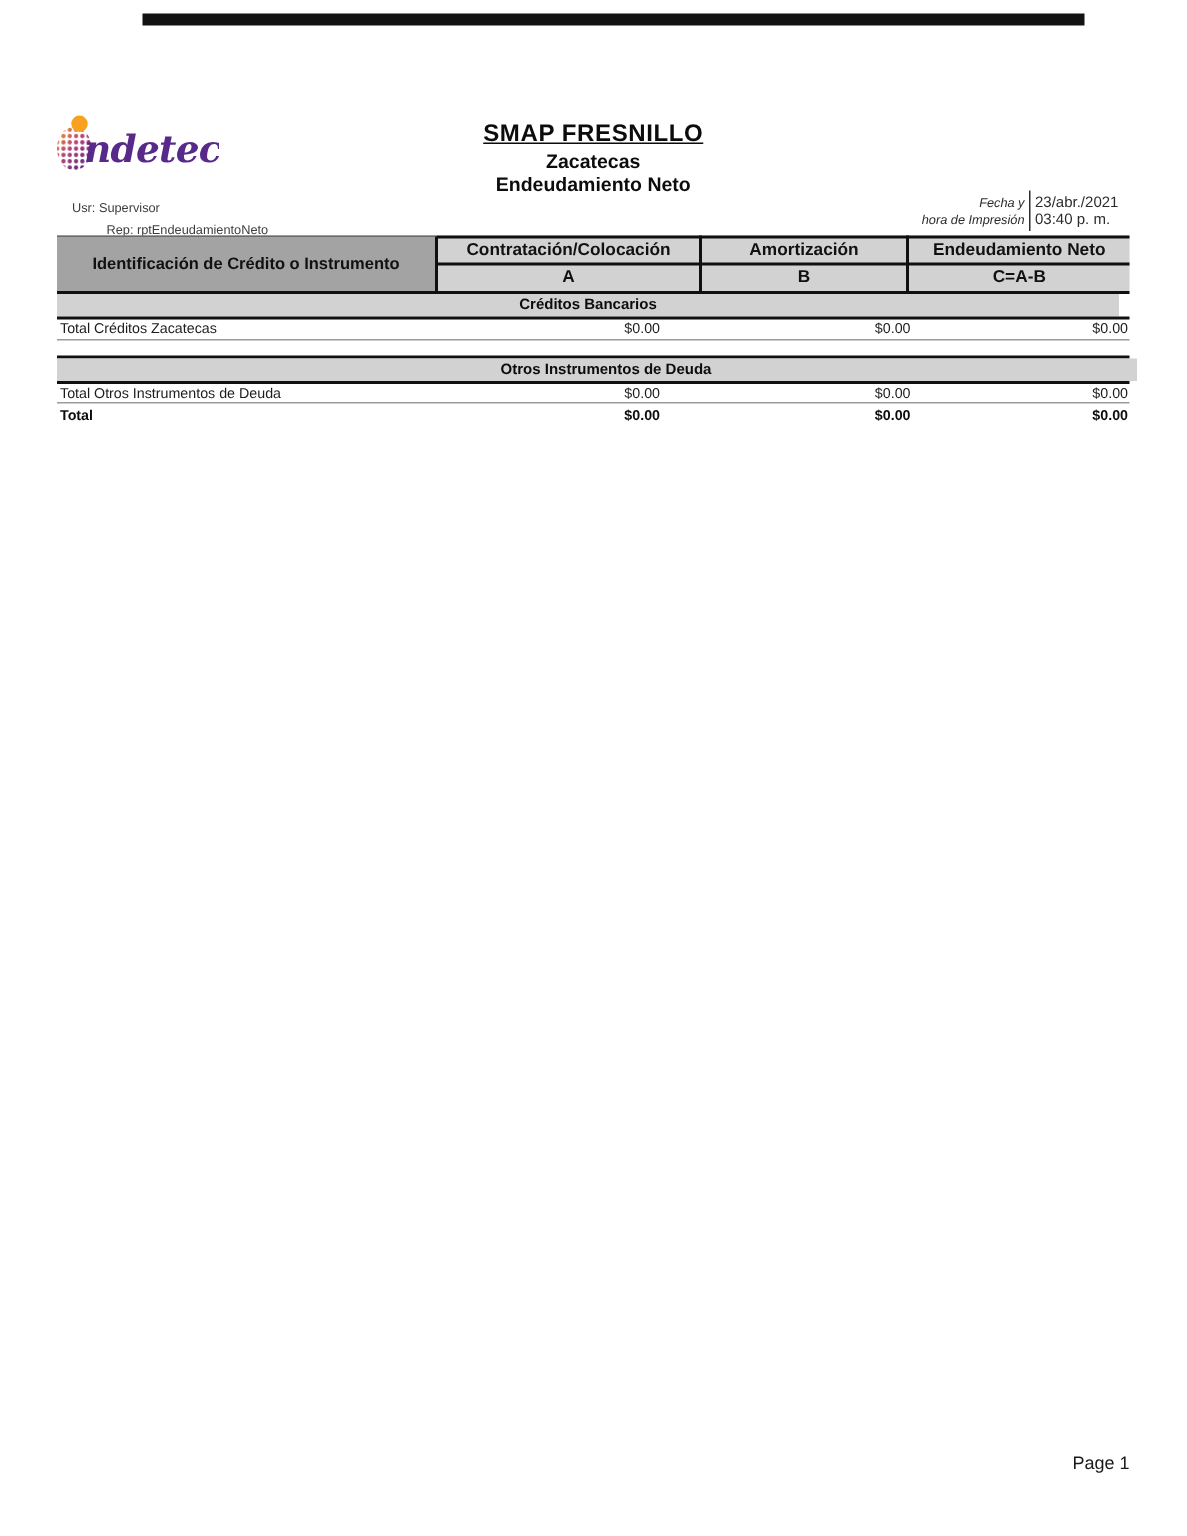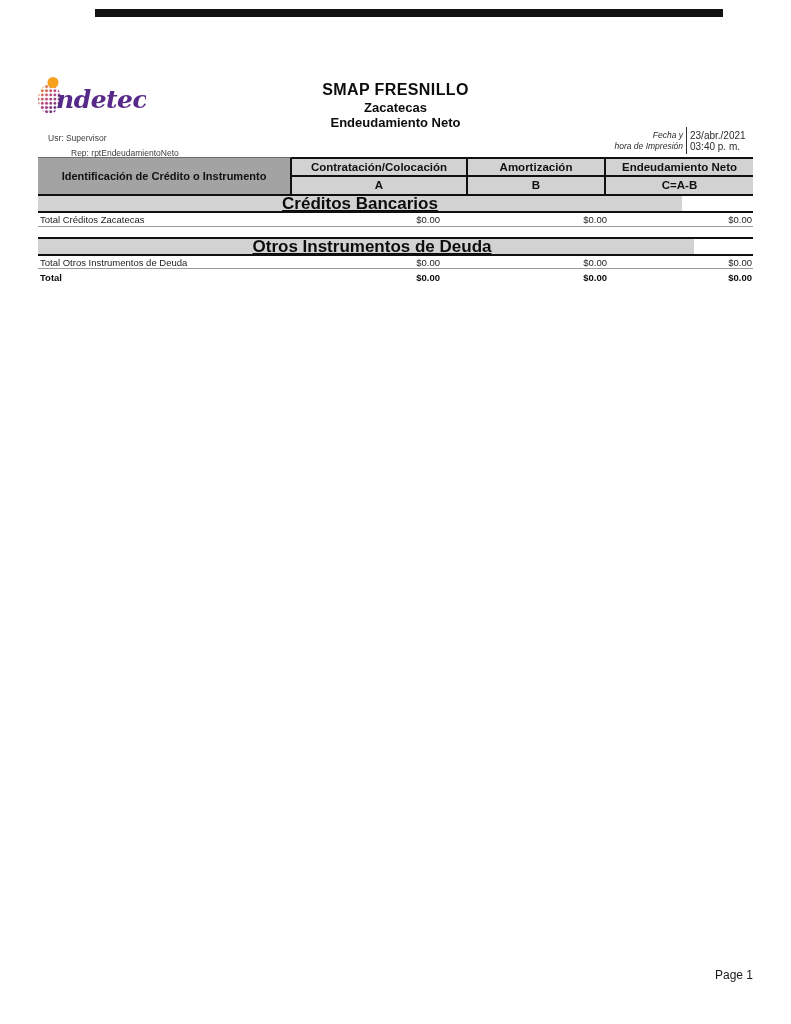--- a/index.html
+++ b/index.html
@@ -9,21 +9,21 @@
   }
 
   
   .top-bar { position:absolute; left:95px; top:9px; width:628px; height:8px; background:#121212; }
 
   
   .logo { position:absolute; left:36px; top:76px; width:110px; height:40px; }
 
   
   .h-center { position:absolute; left:0; right:0; text-align:center; font-weight:bold; color:#0c0c0c; }
-  .h-title  { top:81px;  font-size:16px; letter-spacing:0.4px; }
+  .h-title  { top:81px;  font-size:16px; letter-spacing:0.4px;text-decoration:underline; }
   .h-state  { top:100px; font-size:13px; }
   .h-report { top:115px; font-size:13px; }
   .h-period { top:131px; font-size:12.5px; }
 
   
   .meta { position:absolute; left:48px; font-size:8.5px; color:#3d3d3d; }
   .meta-usr { top:133px; }
   .meta-rep { top:148px;padding-left:23px; }
 
   
@@ -62,23 +62,23 @@
 
   .hline { position:absolute; left:0; width:715px; background:#101010; }
   .l-head-bot  { top:37px; height:2px; }
   .l-band1-bot { top:54px; height:2px; }
   .l-row1-bot  { top:69px; height:1px; background:#9b9b9b; }
   .l-band2-top { top:80px; height:2px; }
   .l-band2-bot { top:97px; height:2px; }
   .l-row2-bot  { top:111px; height:1px; background:#9b9b9b; }
 
   .band {
-    position:absolute; left:0; width:644px; height:15px;
+    position:absolute; left:0; width:708px; height:15px;
     display:flex; align-items:center; justify-content:center;
-    font-weight:bold; font-size:17px; color:#0c0c0c;text-decoration:underline;
+    font-weight:bold; font-size:10px; color:#0c0c0c;
   }
   .band1 { top:39px; }
   .band2 { top:82px;padding-left:12px; }
 
   .trow { position:absolute; left:0; width:715px; height:12px; color:#1c1c1c; }
   .row1 { top:57px; }
   .row2 { top:100px; }
   .rowT { top:115px; font-weight:bold; color:#0c0c0c; }
   .trow .lbl { position:absolute; left:2px;  top:0; white-space:nowrap; }
   .trow .va  { position:absolute; right:313px; top:0; white-space:nowrap; }

